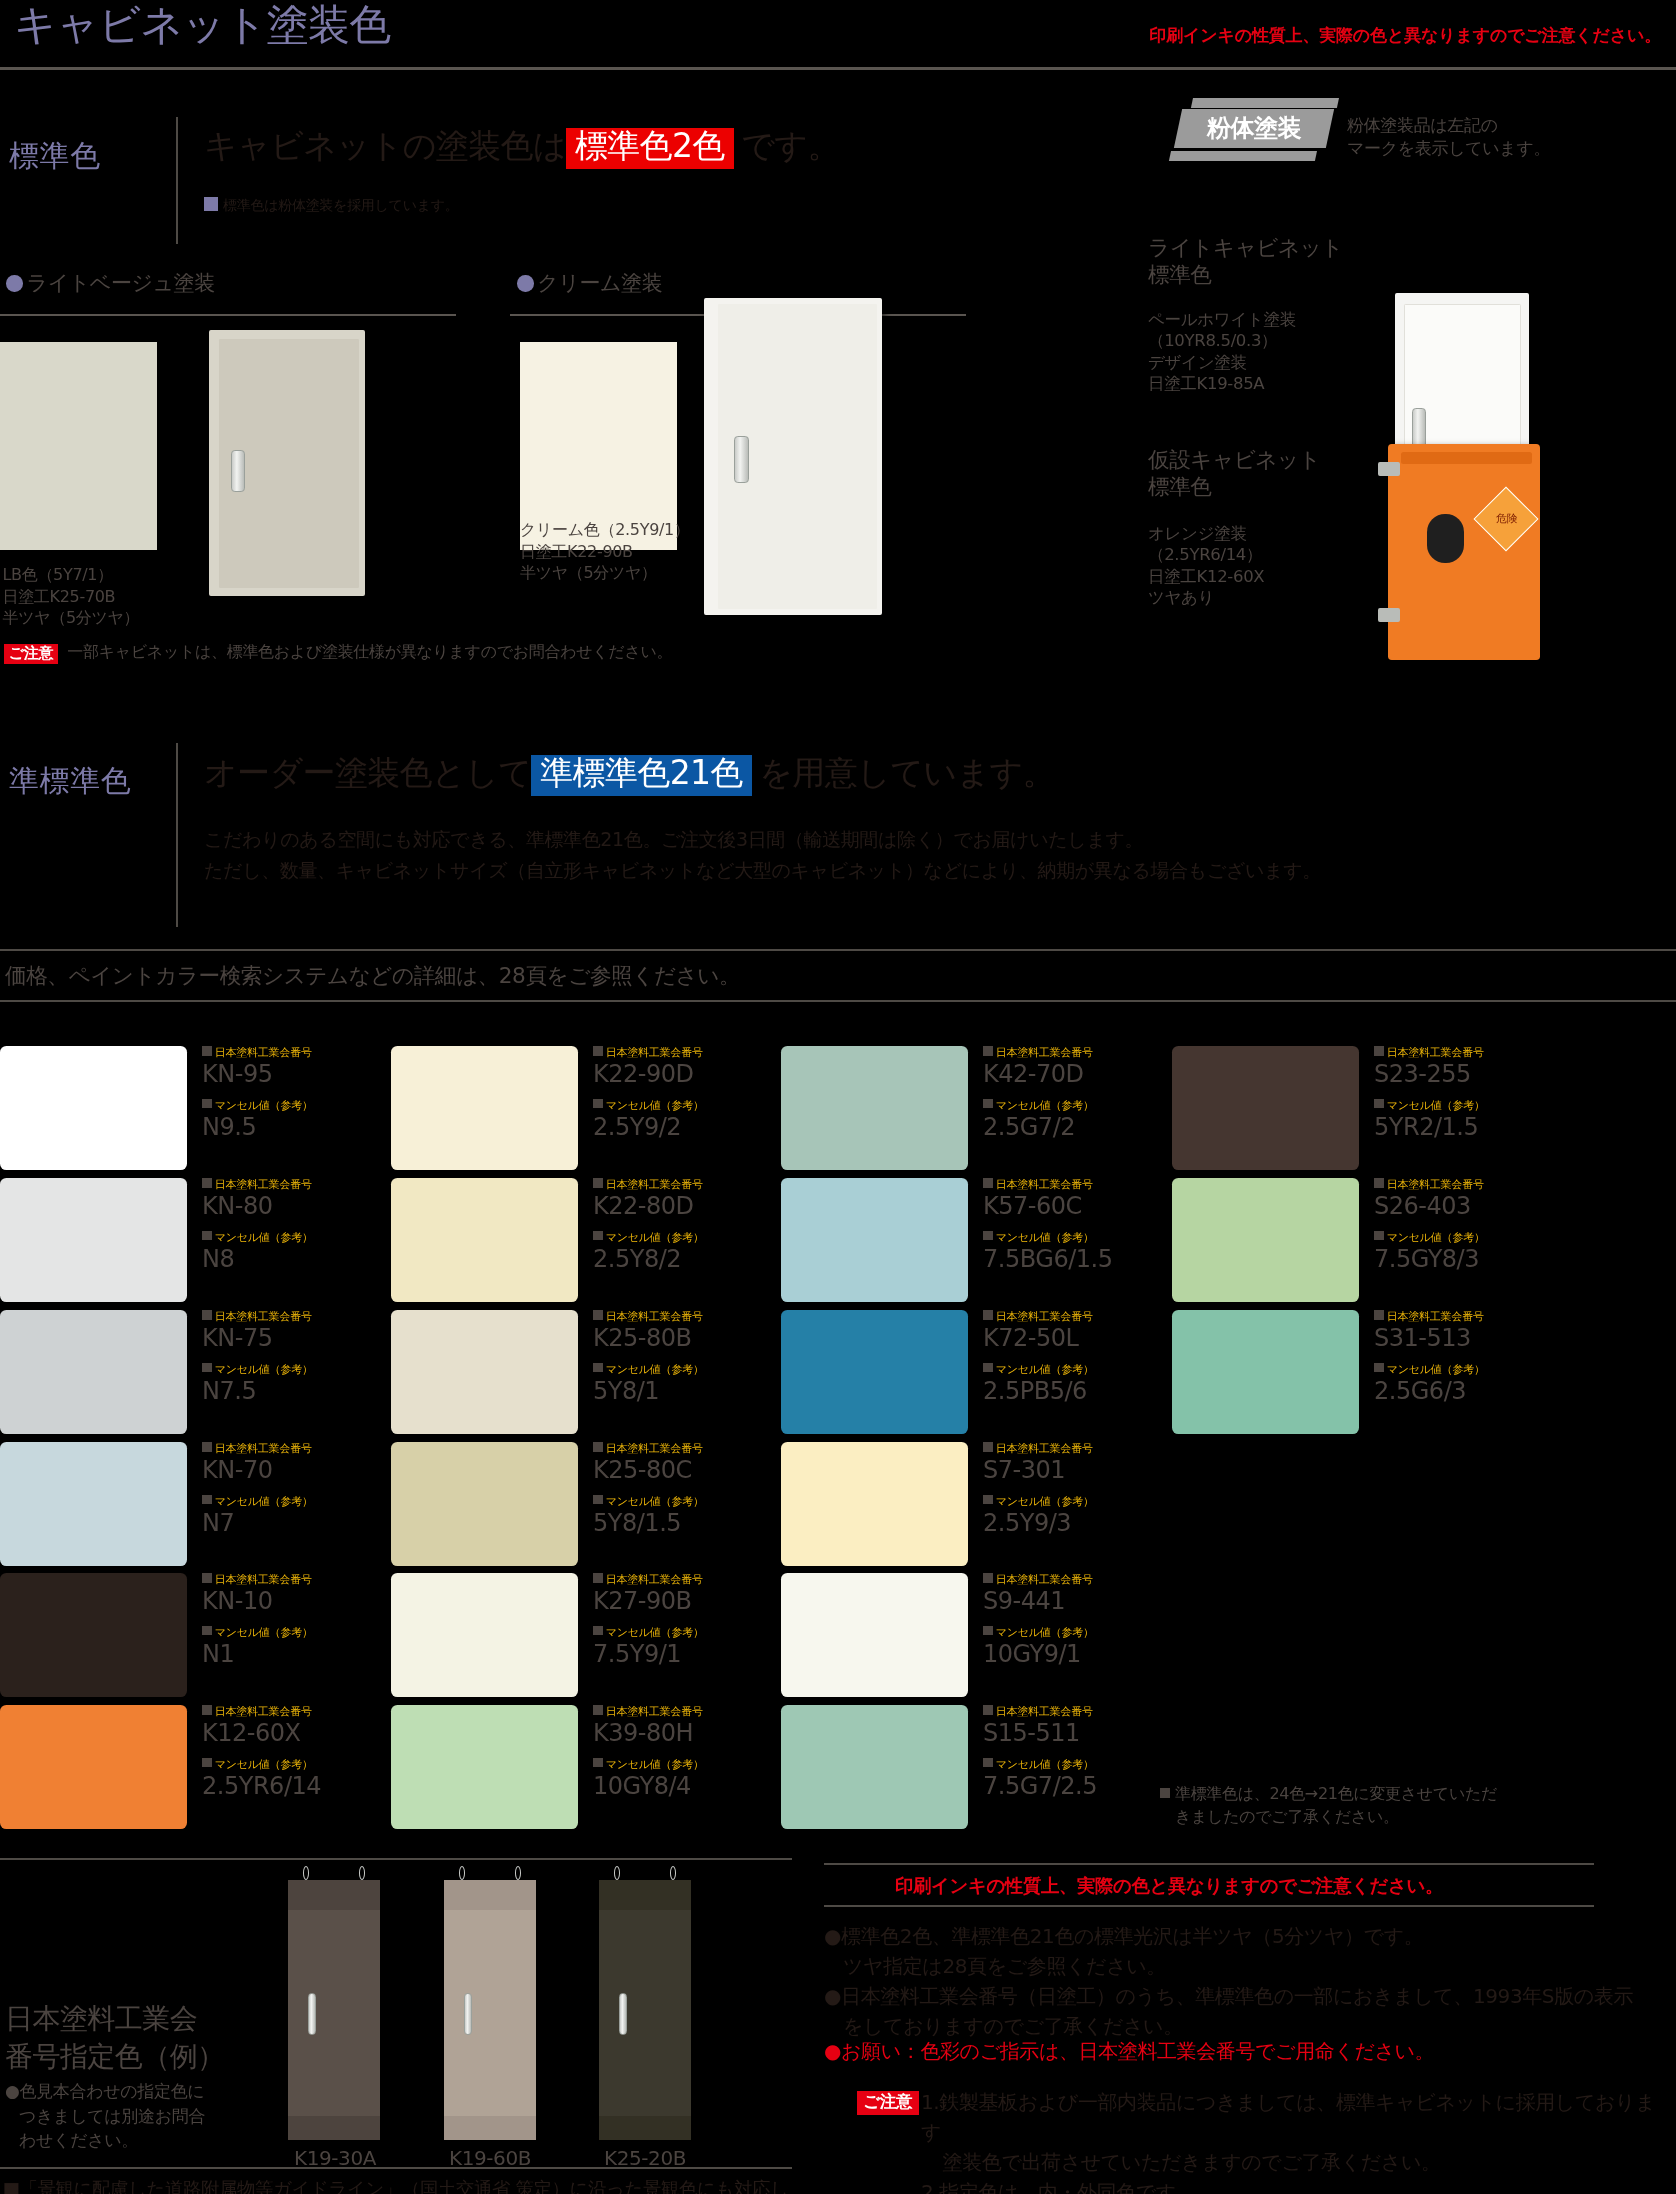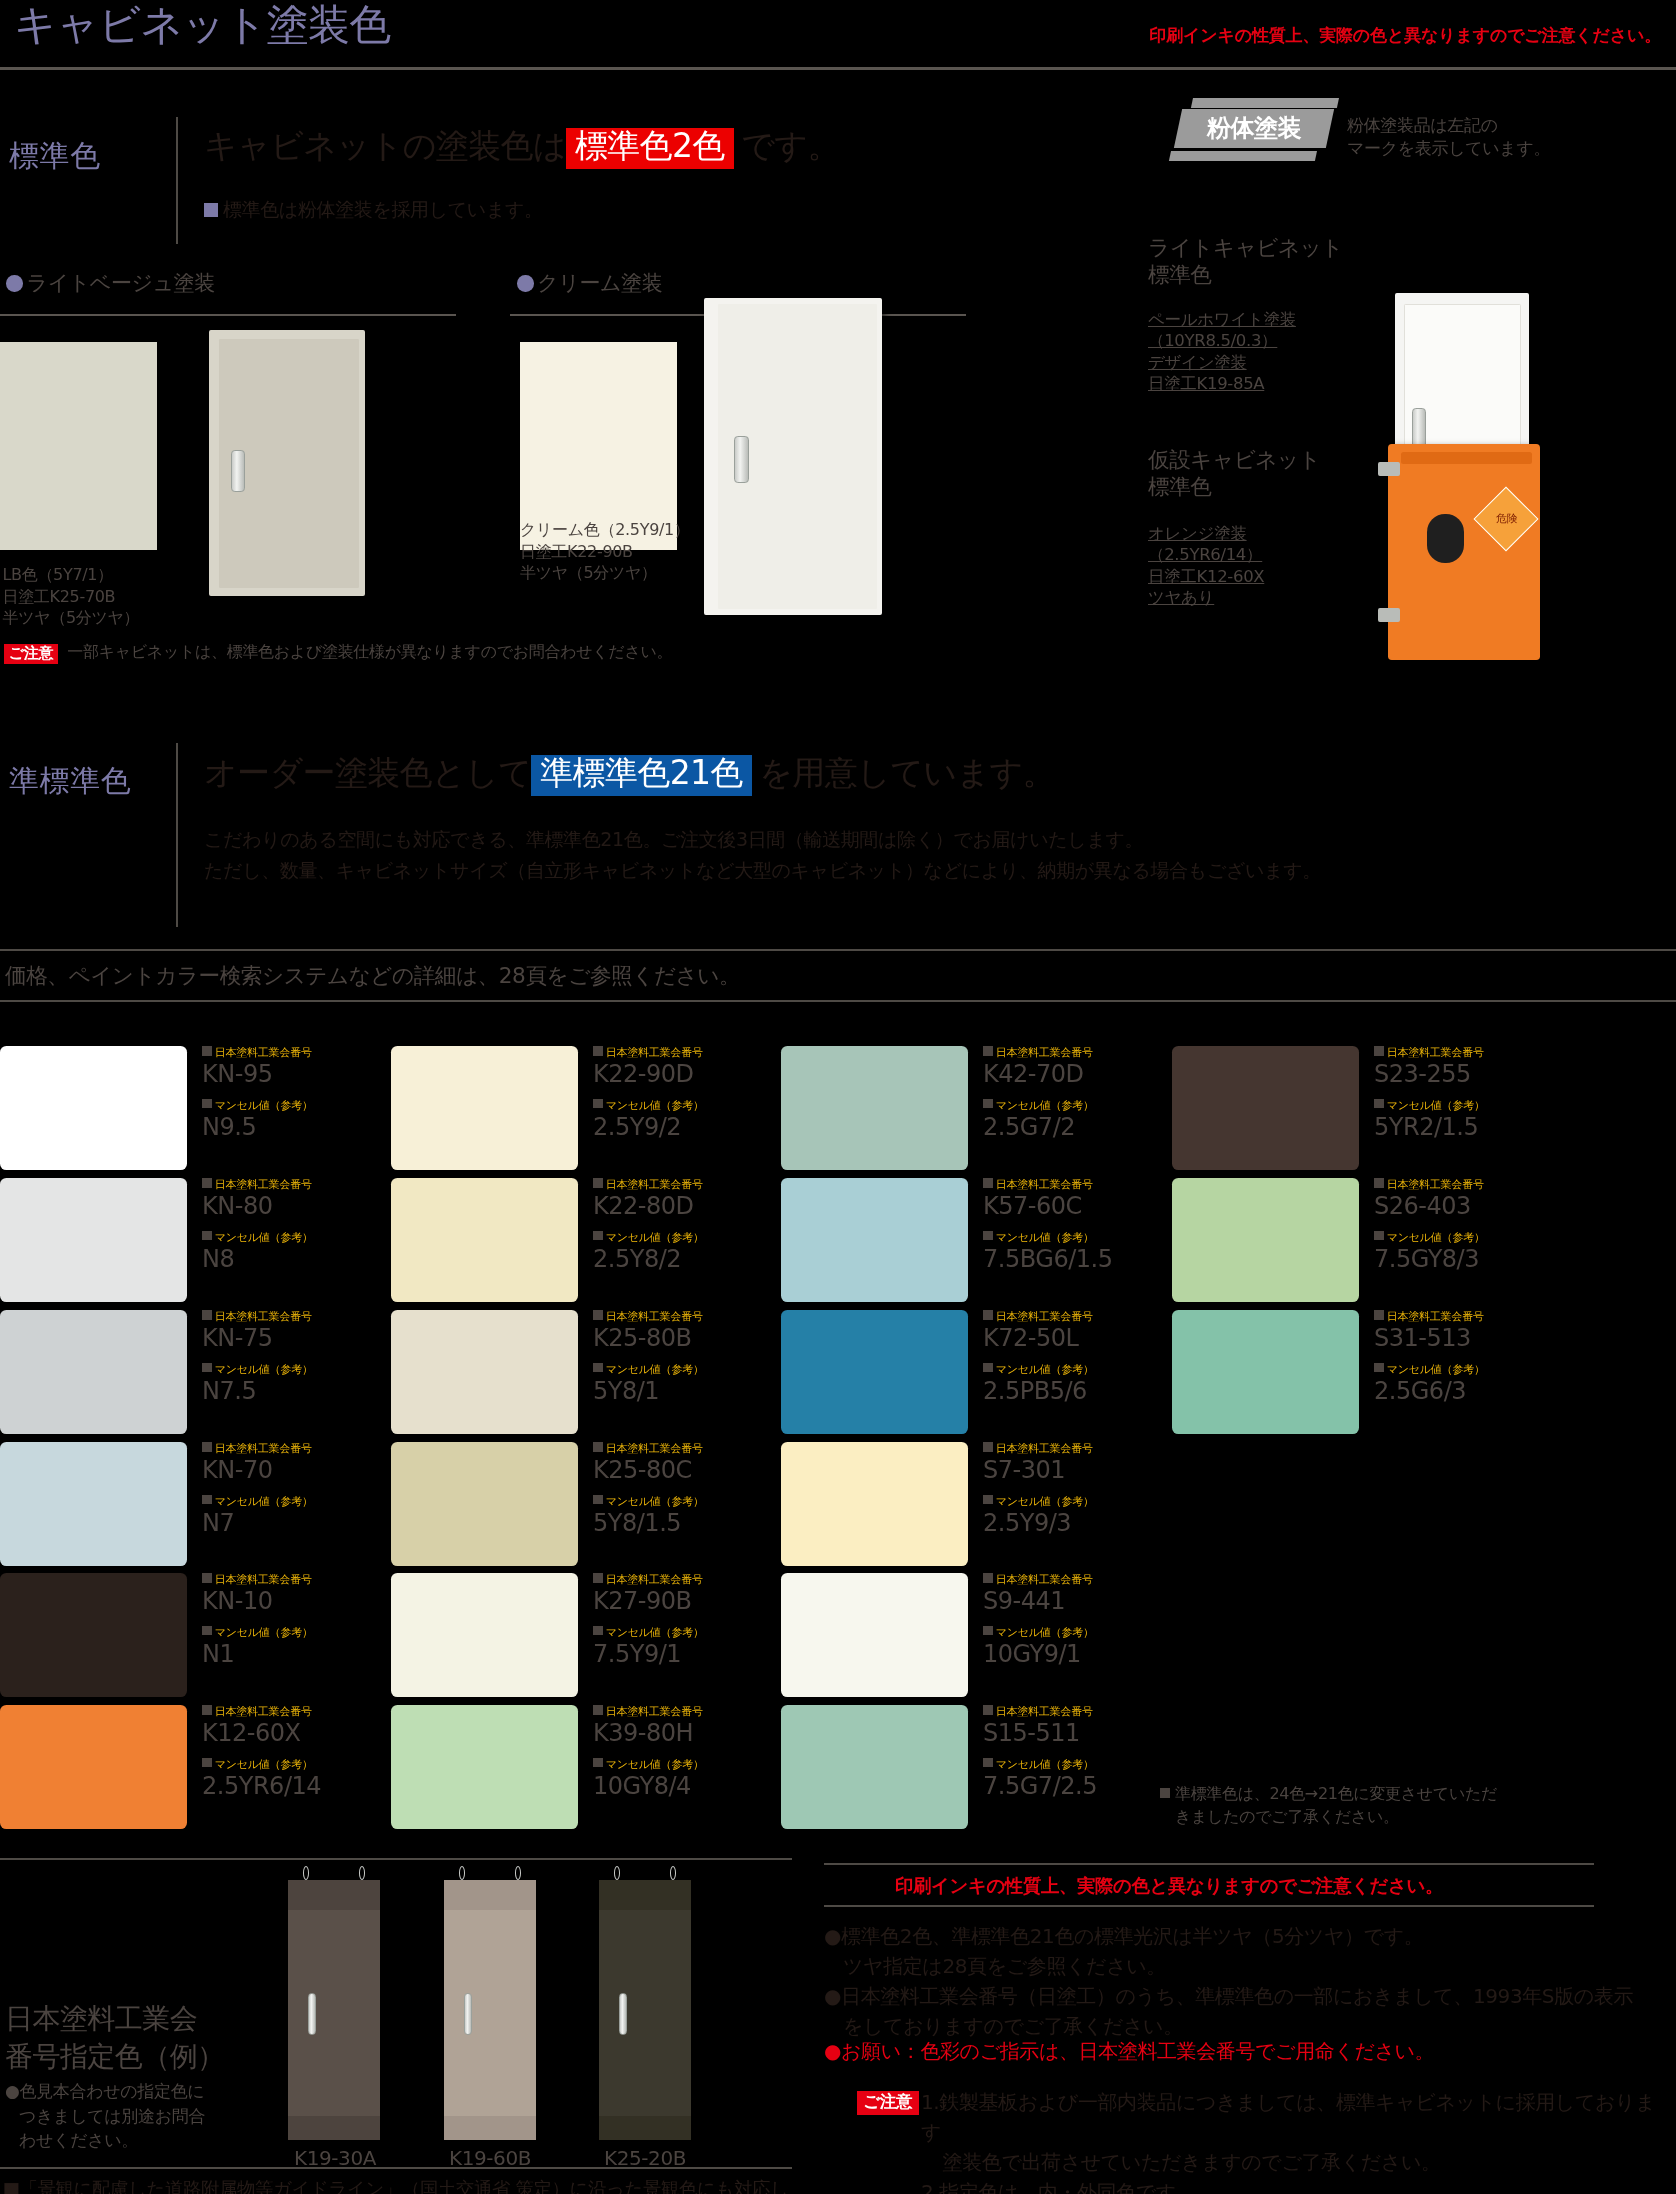--- a/index.html
+++ b/index.html
@@ -43,21 +43,21 @@
     font-size:33px; line-height:1.05; vertical-align:baseline;
   }
   .chip-blue {
     display:inline-block; background:#0b57a4; color:#fff; padding:1.3px 9px 5px 9px;
     font-size:33px; line-height:1.05; vertical-align:baseline;
   }
   .bullet-sq {
     display:inline-block; width:14px; height:14px; background:#7d7aa8; margin-right:5px;
     vertical-align:-0.6px;
   }
-  .sub-line { position:absolute; font-size:19px; color:#241a16; white-space:nowrap; }
+  .sub-line { position:absolute; font-size:14px; color:#241a16; white-space:nowrap; }
 
   
   .grp-head { position:absolute; font-size:21px; color:#4b4440; white-space:nowrap; }
   .grp-dot {
     display:inline-block; width:16.5px; height:16.5px; border-radius:50%;
     background:#7d7aa8; margin-right:3.8px; vertical-align:-1.9px;
   }
   .grp-rule { position:absolute; height:1.9px; background:#5a5550; }
 
   .swatch-lb { position:absolute; background:#d9d8ca; }
@@ -71,21 +71,21 @@
     position:absolute; left:11.4px; top:11.4px; width:152px; height:39px; background:#9b9b9b;
     transform: skewX(-12deg);
   }
   .powder-badge .main span {
     display:block; transform: skewX(12deg); color:#fff; font-size:24px; font-weight:700;
     text-align:center; line-height:39px;
   }
   .powder-note { position:absolute; font-size:17px; line-height:1.35; color:#4b4440; }
 
   .right-block-title { position:absolute; font-size:21.6px; line-height:1.25; color:#4b4440; }
-  .right-block-spec { position:absolute; font-size:16.5px; line-height:1.3; color:#4b4440;text-decoration:underline; }
+  .right-block-spec { position:absolute; font-size:16.5px; line-height:1.3; color:#4b4440; }
 
   
   .cab { position:absolute; }
   .cab .body { position:absolute; inset:0; border-radius:1.9px; }
   .cab .door { position:absolute; border-radius:1.3px; }
   .cab .handle {
     position:absolute; background:linear-gradient(90deg,#c9cbc8,#f2f3f1 40%,#b9bcb8);
     border-radius:3.8px; border:0.6px solid #9aa09b;
   }
 

